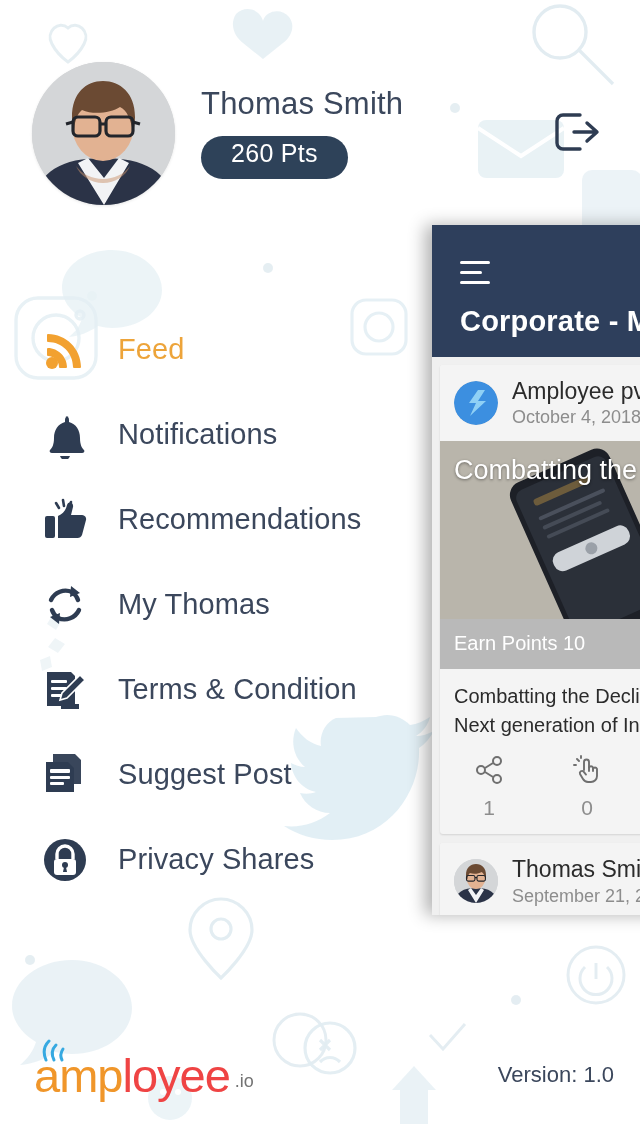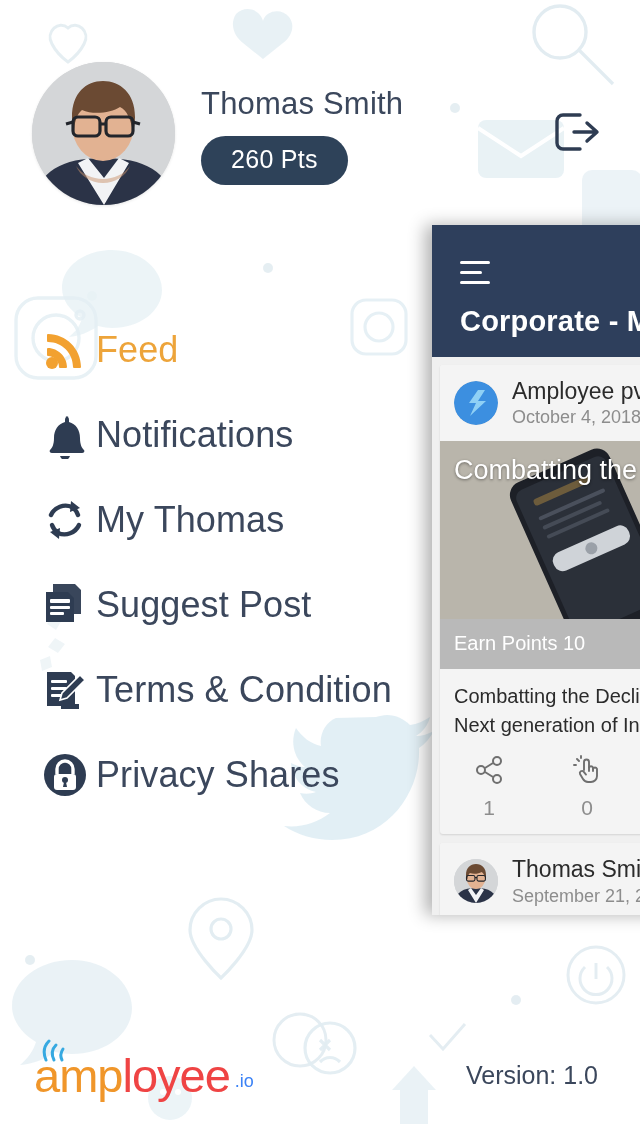--- a/index.html
+++ b/index.html
@@ -39,21 +39,21 @@
   .uname {
     font-size:31px; color:#3b475c; letter-spacing:.2px;
     white-space:nowrap;
   }
   .pts {
     margin-top:14px;
     display:inline-block;
     background:#2e4259;
     color:#fff;
     font-size:25px;
-    padding:9px 30px 11px;
+    padding:3px 30px 11px;
     border-radius:26px;
     letter-spacing:.3px;
   }
   .logout {
     position:absolute; top:104px; right:36px;
     width:56px; height:56px;
     display:flex; align-items:center; justify-content:center;
     cursor:pointer;
   }
 
@@ -65,41 +65,42 @@
     padding-left:34px;
     cursor:pointer;
     position:relative;
   }
   .micon {
     width:62px; height:56px; flex:none;
     display:flex; align-items:center; justify-content:center;
     position:relative;
   }
   .mlabel {
-    font-size:36px;
+    margin-left:22px;
+    font-size:29px;
     color:#3b475c;
     letter-spacing:.1px;
     white-space:nowrap;
   }
   .mrow.active .mlabel { color:#eda43a; }
 
   
   .footer {
     position:absolute; left:0; right:0; bottom:0;
     height:122px;
     display:flex; align-items:center; justify-content:space-between;
-    padding:0 42px 0 34px;
+    padding:0 26px 0 34px;
   }
   .logo { display:flex; align-items:flex-end; position:relative; }
   .logo-word { font-size:47px; letter-spacing:-1px; line-height:1; font-weight:400; }
   .logo-amp { color:#f0962a; }
   .logo-loyee { color:#ef4444; }
-  .logo-io { color:#3b82f6; font-size:18px; margin:17px 0 7px 5px; letter-spacing:0; }
+  .logo-io { color:#737373; font-size:18px; margin:17px 0 7px 5px; letter-spacing:0; }
   .logo-waves { position:absolute; left:8px; top:-14px; }
-  .version { font-size:25px; color:#3b475c; }
+  .version { font-size:22px; color:#3b475c; }
 
   
   #panel {
     position:absolute;
     left:432px; top:225px;
     width:290px; height:690px;
     z-index:5;
     background:#f0f0f0;
     box-shadow:-7px 0 16px rgba(0,0,0,.30);
     overflow:hidden;
@@ -288,20 +289,32 @@
         <svg width="48" height="48" viewBox="0 0 48 48">
           <g fill="#2e3c52">
             <path d="M24 5a4 4 0 0 1 4 4v2c7 2 11 8 11 16 0 7 2 10 4 12 1 1 0 3-2 3H11c-2 0-3-2-2-3 2-2 4-5 4-12 0-8 4-14 11-16V9a4 4 0 0 1 4-4z"></path>
             <path d="M19 45h10c-1 3-3 4-5 4s-4-1-5-4z"></path>
           </g>
         </svg>
       </span>
       <span class="mlabel">Notifications</span>
     </div>
 
+    <div class="mrow">
+      <span class="micon">
+        <svg width="48" height="48" viewBox="0 0 48 48">
+          <g fill="#2e3c52">
+            <rect x="4" y="20" width="10" height="22" rx="2"></rect>
+            <path d="M17 20c5-2 8-6 9-11 1-4 7-3 6 2l-2 8h11a4 4 0 0 1 4 5l-4 15a5 5 0 0 1-5 3H17z"></path>
+            <path d="M22 4l1 6M15 7l3 5M30 6l-2 5" stroke="#2e3c52" stroke-width="2.6" stroke-linecap="round" fill="none"></path>
+          </g>
+        </svg>
+      </span>
+      <span class="mlabel">Recommendations</span>
+    </div>
 
     <div class="mrow">
       <span class="micon">
         <svg width="48" height="48" viewBox="0 0 48 48">
           <g fill="none" stroke="#2e3c52" stroke-width="4.4" stroke-linecap="round">
             <path d="M10 19a16 16 0 0 1 21-8"></path>
             <path d="M38 29a16 16 0 0 1-21 8"></path>
             <path d="M11 29a16 16 0 0 0 6 8"></path>
             <path d="M37 19a16 16 0 0 0-6-8"></path>
           </g>
@@ -310,49 +323,49 @@
             <path d="M18 43l-9-7 10-4z"></path>
           </g>
         </svg>
       </span>
       <span class="mlabel">My Thomas</span>
     </div>
 
     <div class="mrow">
       <span class="micon">
         <svg width="48" height="48" viewBox="0 0 48 48">
-          <g fill="#2e3c52">
-            <path d="M12 3h22l6 6v24H12z" opacity=".95"></path>
-            <path d="M5 11h22l6 6v24H5z"></path>
-          </g>
-          <g fill="#fff">
-            <rect x="9" y="18" width="20" height="4" rx="1"></rect>
-            <rect x="9" y="25" width="20" height="3" rx="1"></rect>
-            <rect x="9" y="31" width="14" height="3" rx="1"></rect>
-          </g>
-          <path d="M27 35h6l-6 6z" fill="#2e3c52"></path>
-        </svg>
-      </span>
-      <span class="mlabel">Suggest Post</span>
-    </div>
-
-    <div class="mrow">
-      <span class="micon">
-        <svg width="48" height="48" viewBox="0 0 48 48">
           <path d="M6 6h24l4 4v30H6z" fill="#2e3c52"></path>
           <g fill="#fff">
             <rect x="10" y="14" width="16" height="3" rx="1"></rect>
             <rect x="10" y="21" width="16" height="3" rx="1"></rect>
             <rect x="10" y="28" width="11" height="3" rx="1"></rect>
           </g>
           <path d="M39 9l5 5-18 18-7 2 2-7z" fill="#2e3c52" stroke="#fff" stroke-width="1.6"></path>
           <path d="M20 38h18v5H20z" fill="#2e3c52"></path>
         </svg>
       </span>
       <span class="mlabel">Terms &amp; Condition</span>
+    </div>
+
+    <div class="mrow">
+      <span class="micon">
+        <svg width="48" height="48" viewBox="0 0 48 48">
+          <g fill="#2e3c52">
+            <path d="M12 3h22l6 6v24H12z" opacity=".95"></path>
+            <path d="M5 11h22l6 6v24H5z"></path>
+          </g>
+          <g fill="#fff">
+            <rect x="9" y="18" width="20" height="4" rx="1"></rect>
+            <rect x="9" y="25" width="20" height="3" rx="1"></rect>
+            <rect x="9" y="31" width="14" height="3" rx="1"></rect>
+          </g>
+          <path d="M27 35h6l-6 6z" fill="#2e3c52"></path>
+        </svg>
+      </span>
+      <span class="mlabel">Suggest Post</span>
     </div>
 
     <div class="mrow">
       <span class="micon">
         <svg width="48" height="48" viewBox="0 0 48 48">
           <circle cx="24" cy="24" r="21" fill="#2e3c52"></circle>
           <path d="M16 23v-5a8 8 0 0 1 16 0v5" fill="none" stroke="#fff" stroke-width="3.4"></path>
           <rect x="13" y="23" width="22" height="16" rx="3" fill="#fff"></rect>
           <circle cx="24" cy="29" r="3" fill="#2e3c52"></circle>
           <path d="M23 31h2l1 5h-4z" fill="#2e3c52"></path>

